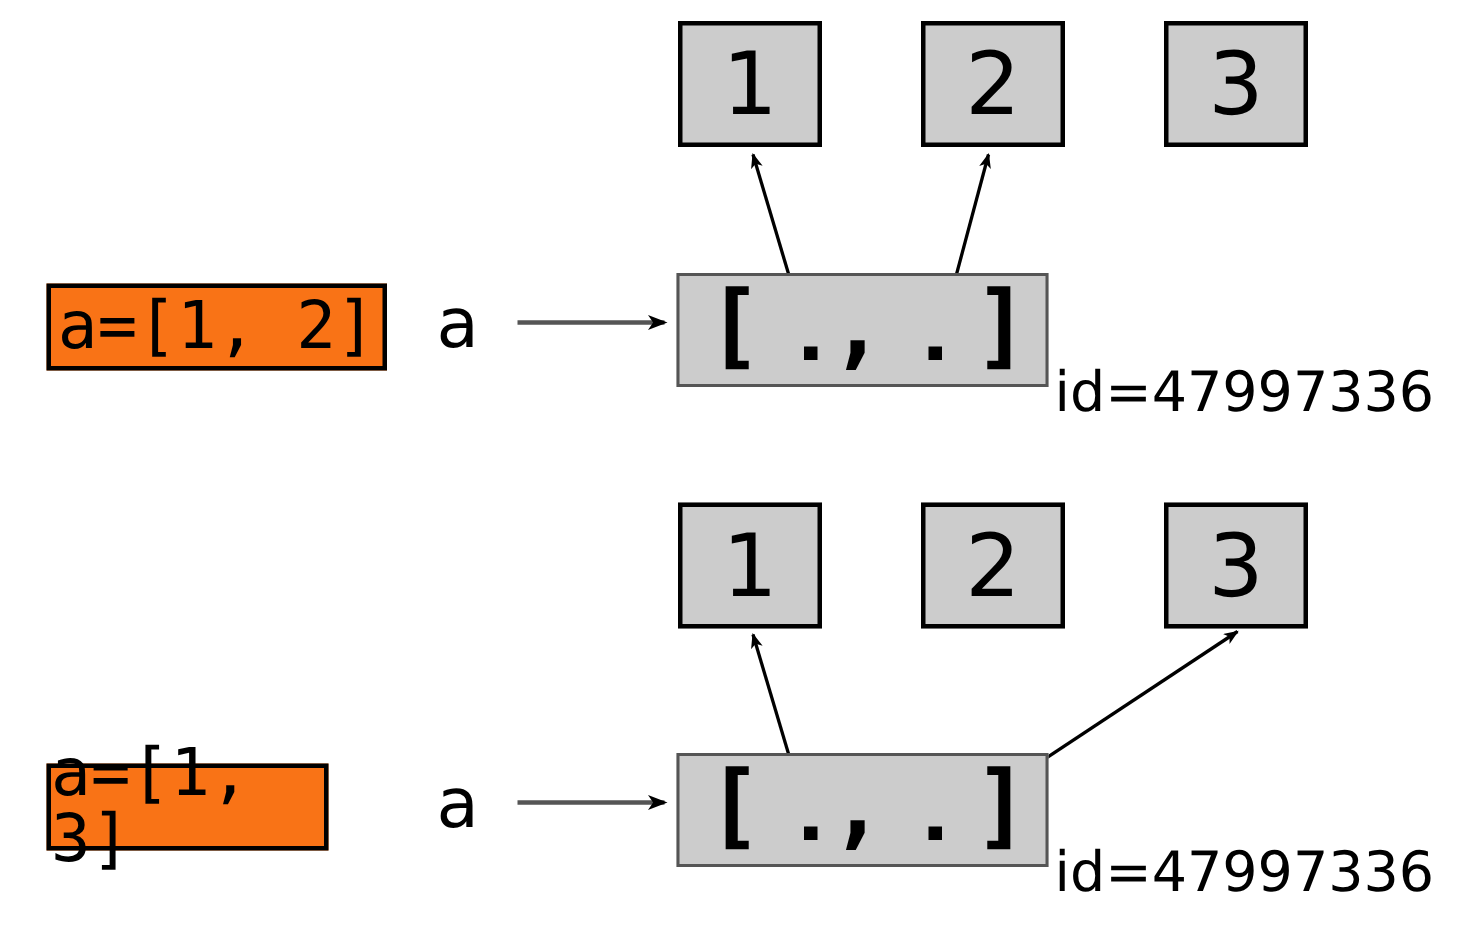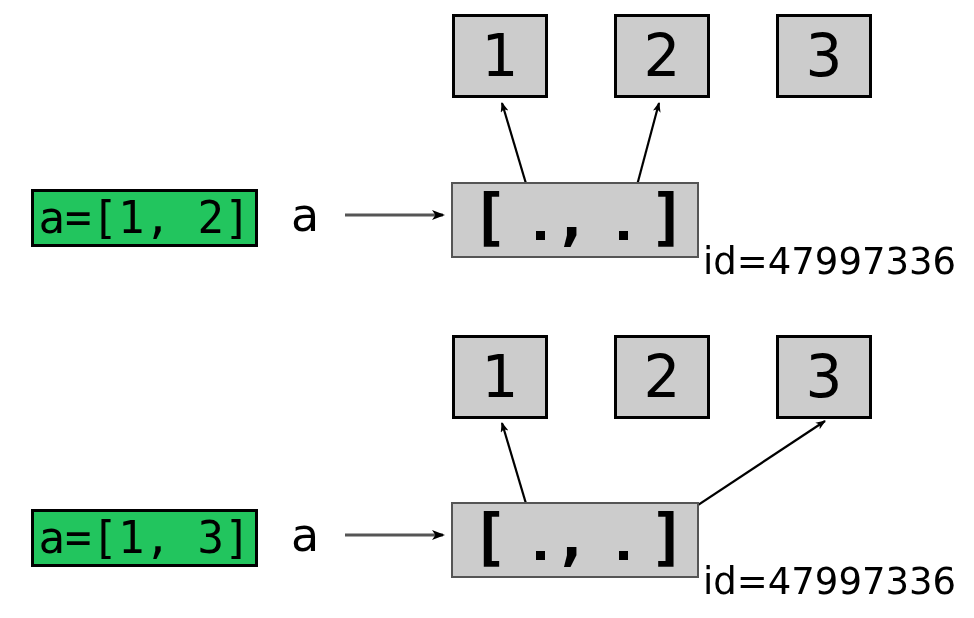--- a/index.html
+++ b/index.html
@@ -51,21 +51,21 @@
     font-family: "DejaVu Sans Mono", monospace;
     font-size: 62px;
     line-height: 1;
     color: #000000;
     font-weight: 700;
   }
   
   .code-box {
     position: absolute;
     box-sizing: border-box;
-    background: #22c55e;
+    background: #f97316;
     border: 3px solid #000000;
     display: flex;
     align-items: center;
     justify-content: center;
     font-family: "DejaVu Sans Mono", monospace;
     font-size: 44px;
     line-height: 1;
     color: #000000;
     letter-spacing: 0px;
   }
@@ -141,21 +141,21 @@
 
   <div style="position:absolute; left:536px; top:231px; width:9px; height:9px; background:#000000;"></div>
   <div style="position:absolute; left:619px; top:231px; width:9px; height:9px; background:#000000;"></div>
 
   <div class="id-label" style="left:703px; top:243px;">id=47997336</div>
 
   <div class="val-box" style="left:452px; top:335px; width:96px; height:84px;">1</div>
   <div class="val-box" style="left:614px; top:335px; width:96px; height:84px;">2</div>
   <div class="val-box" style="left:776px; top:335px; width:96px; height:84px;">3</div>
 
-  <div class="code-box" style="left:31px; top:509px; width:227px; height:58px;">a=[1, 3]</div>
+  <div class="code-box" style="left:31px; top:509px; width:188px; height:58px;">a=[1, 3]</div>
 
   <div class="var-label" style="left:291px; top:512px;">a</div>
 
   <div class="list-box" style="left:451px; top:502px; width:248px; height:76px;">
     <span class="list-bracket" style="left:18px; top:2px;">[</span>
     <span class="list-comma" style="left:100px; top:2px;">,</span>
     <span class="list-bracket" style="left:196px; top:2px;">]</span>
   </div>
 
   <div style="position:absolute; left:536px; top:551px; width:9px; height:9px; background:#000000;"></div>

